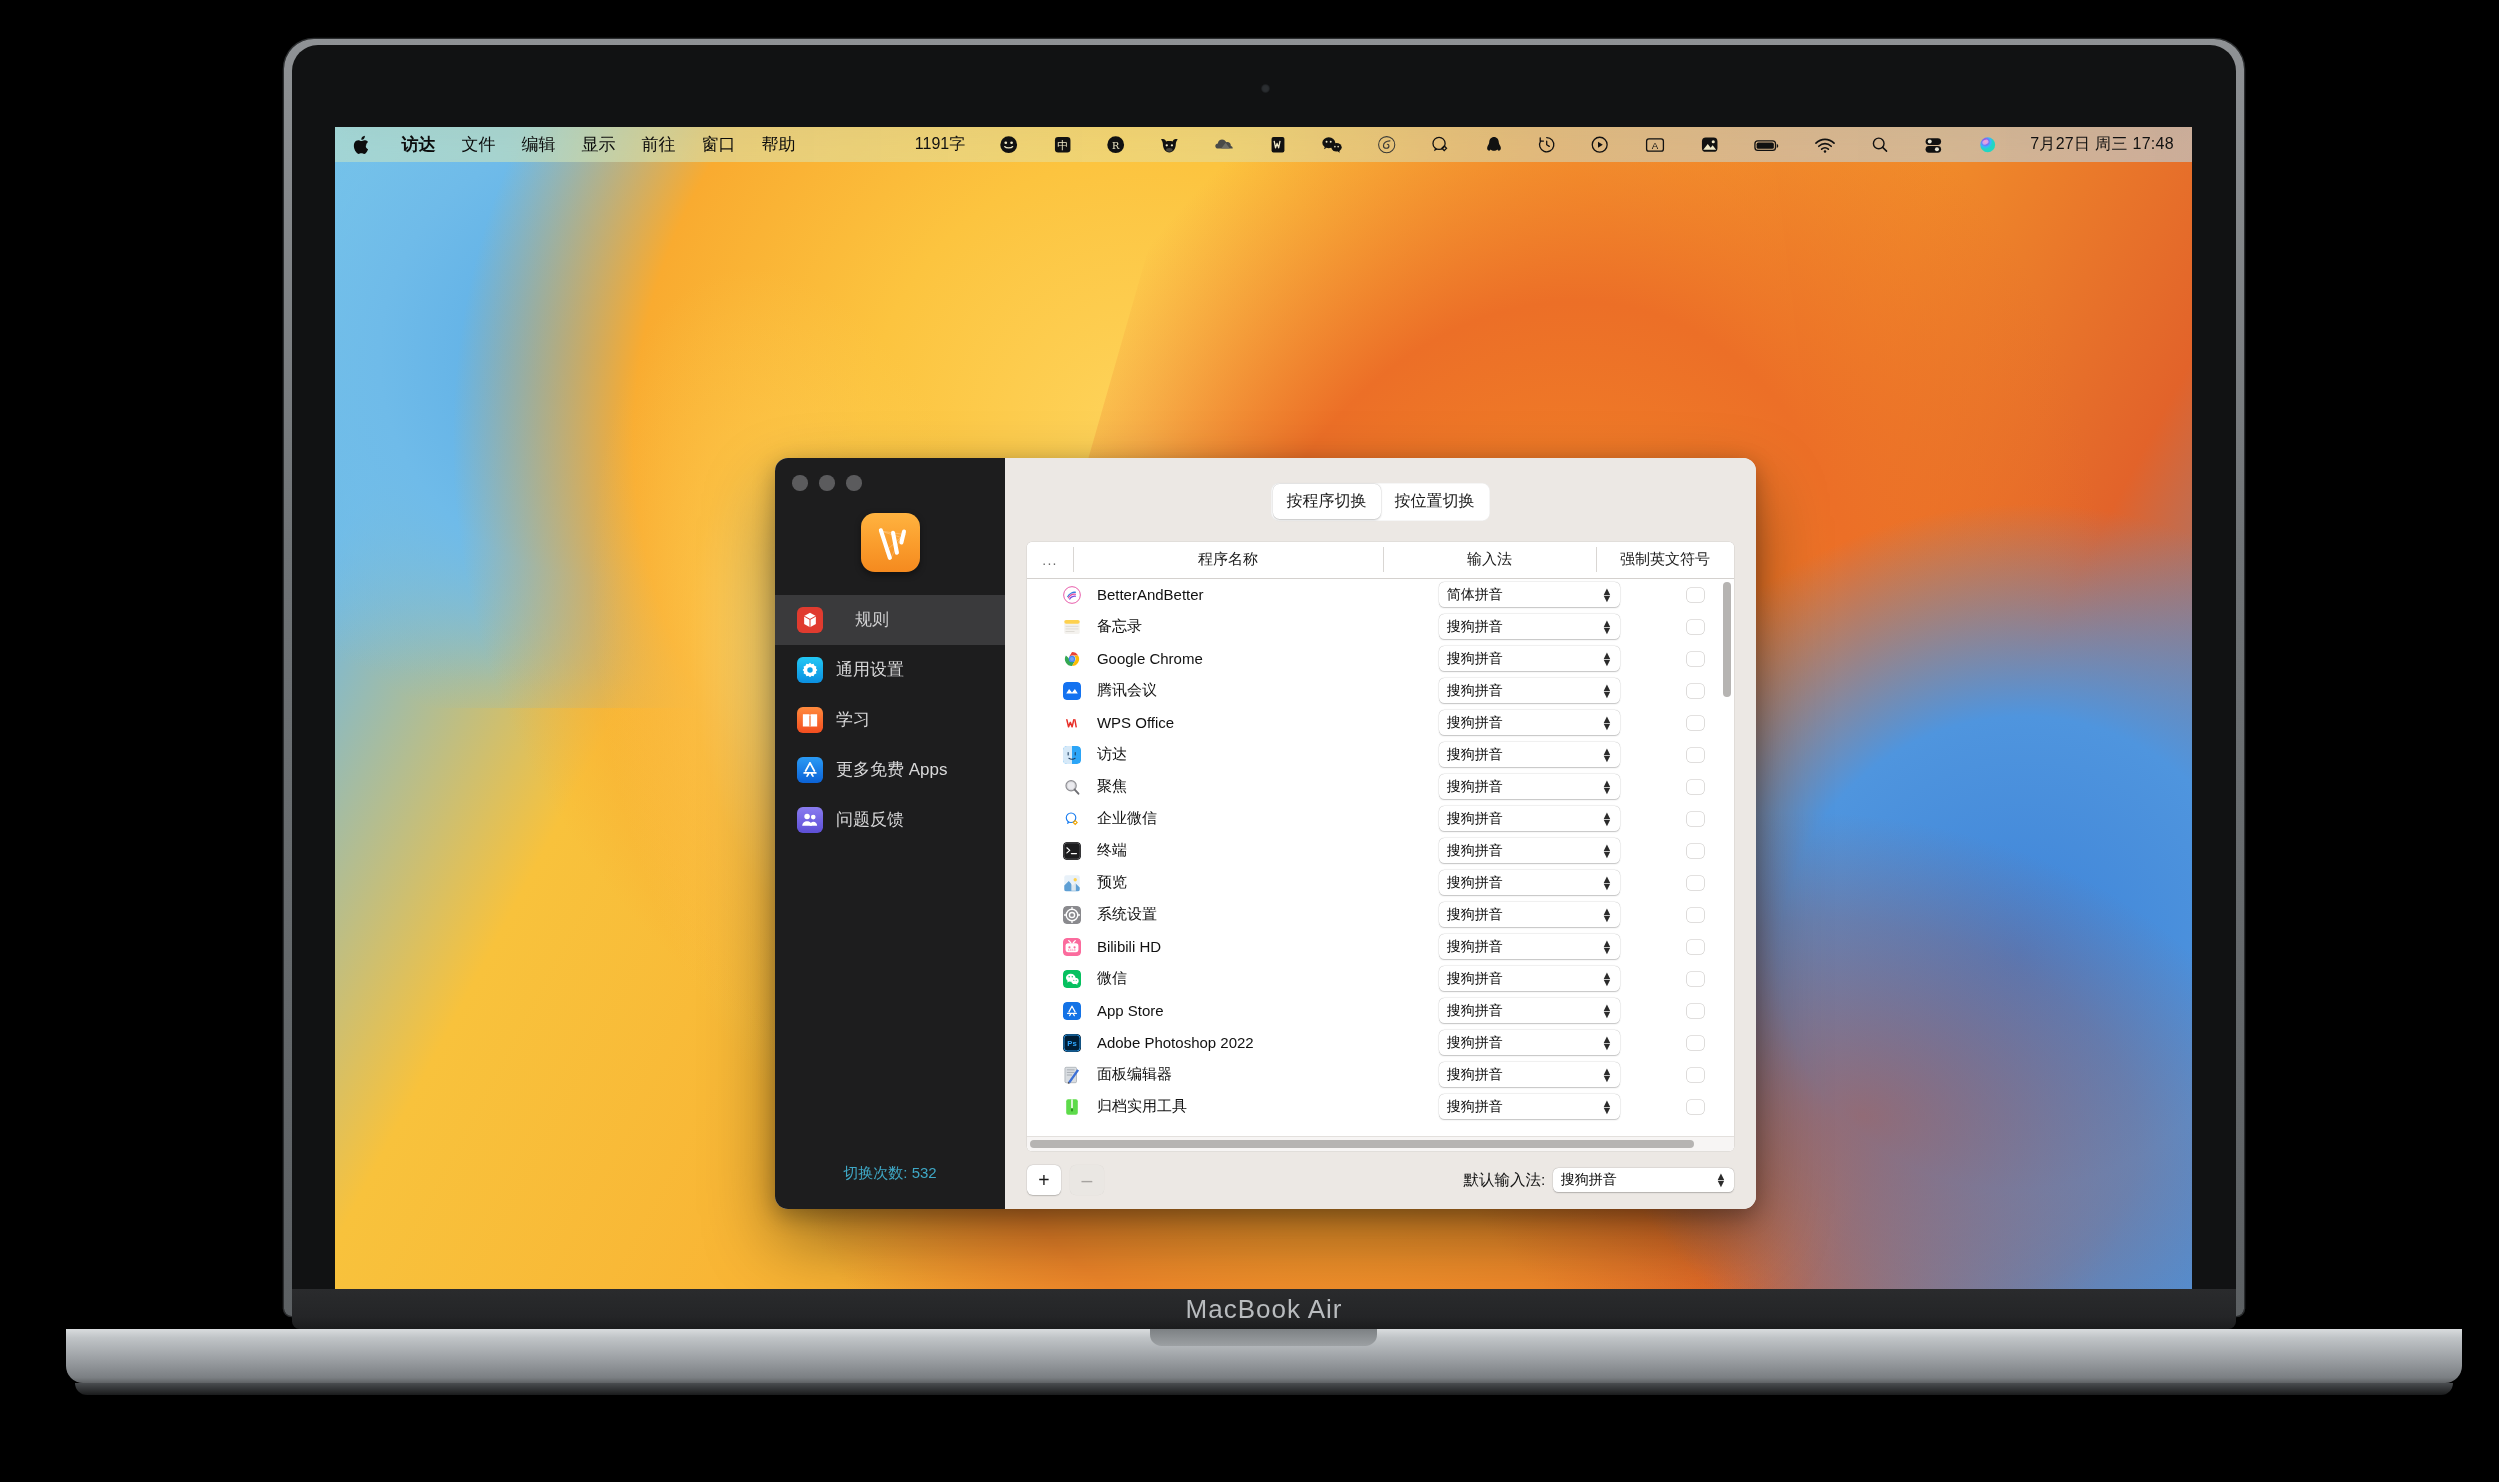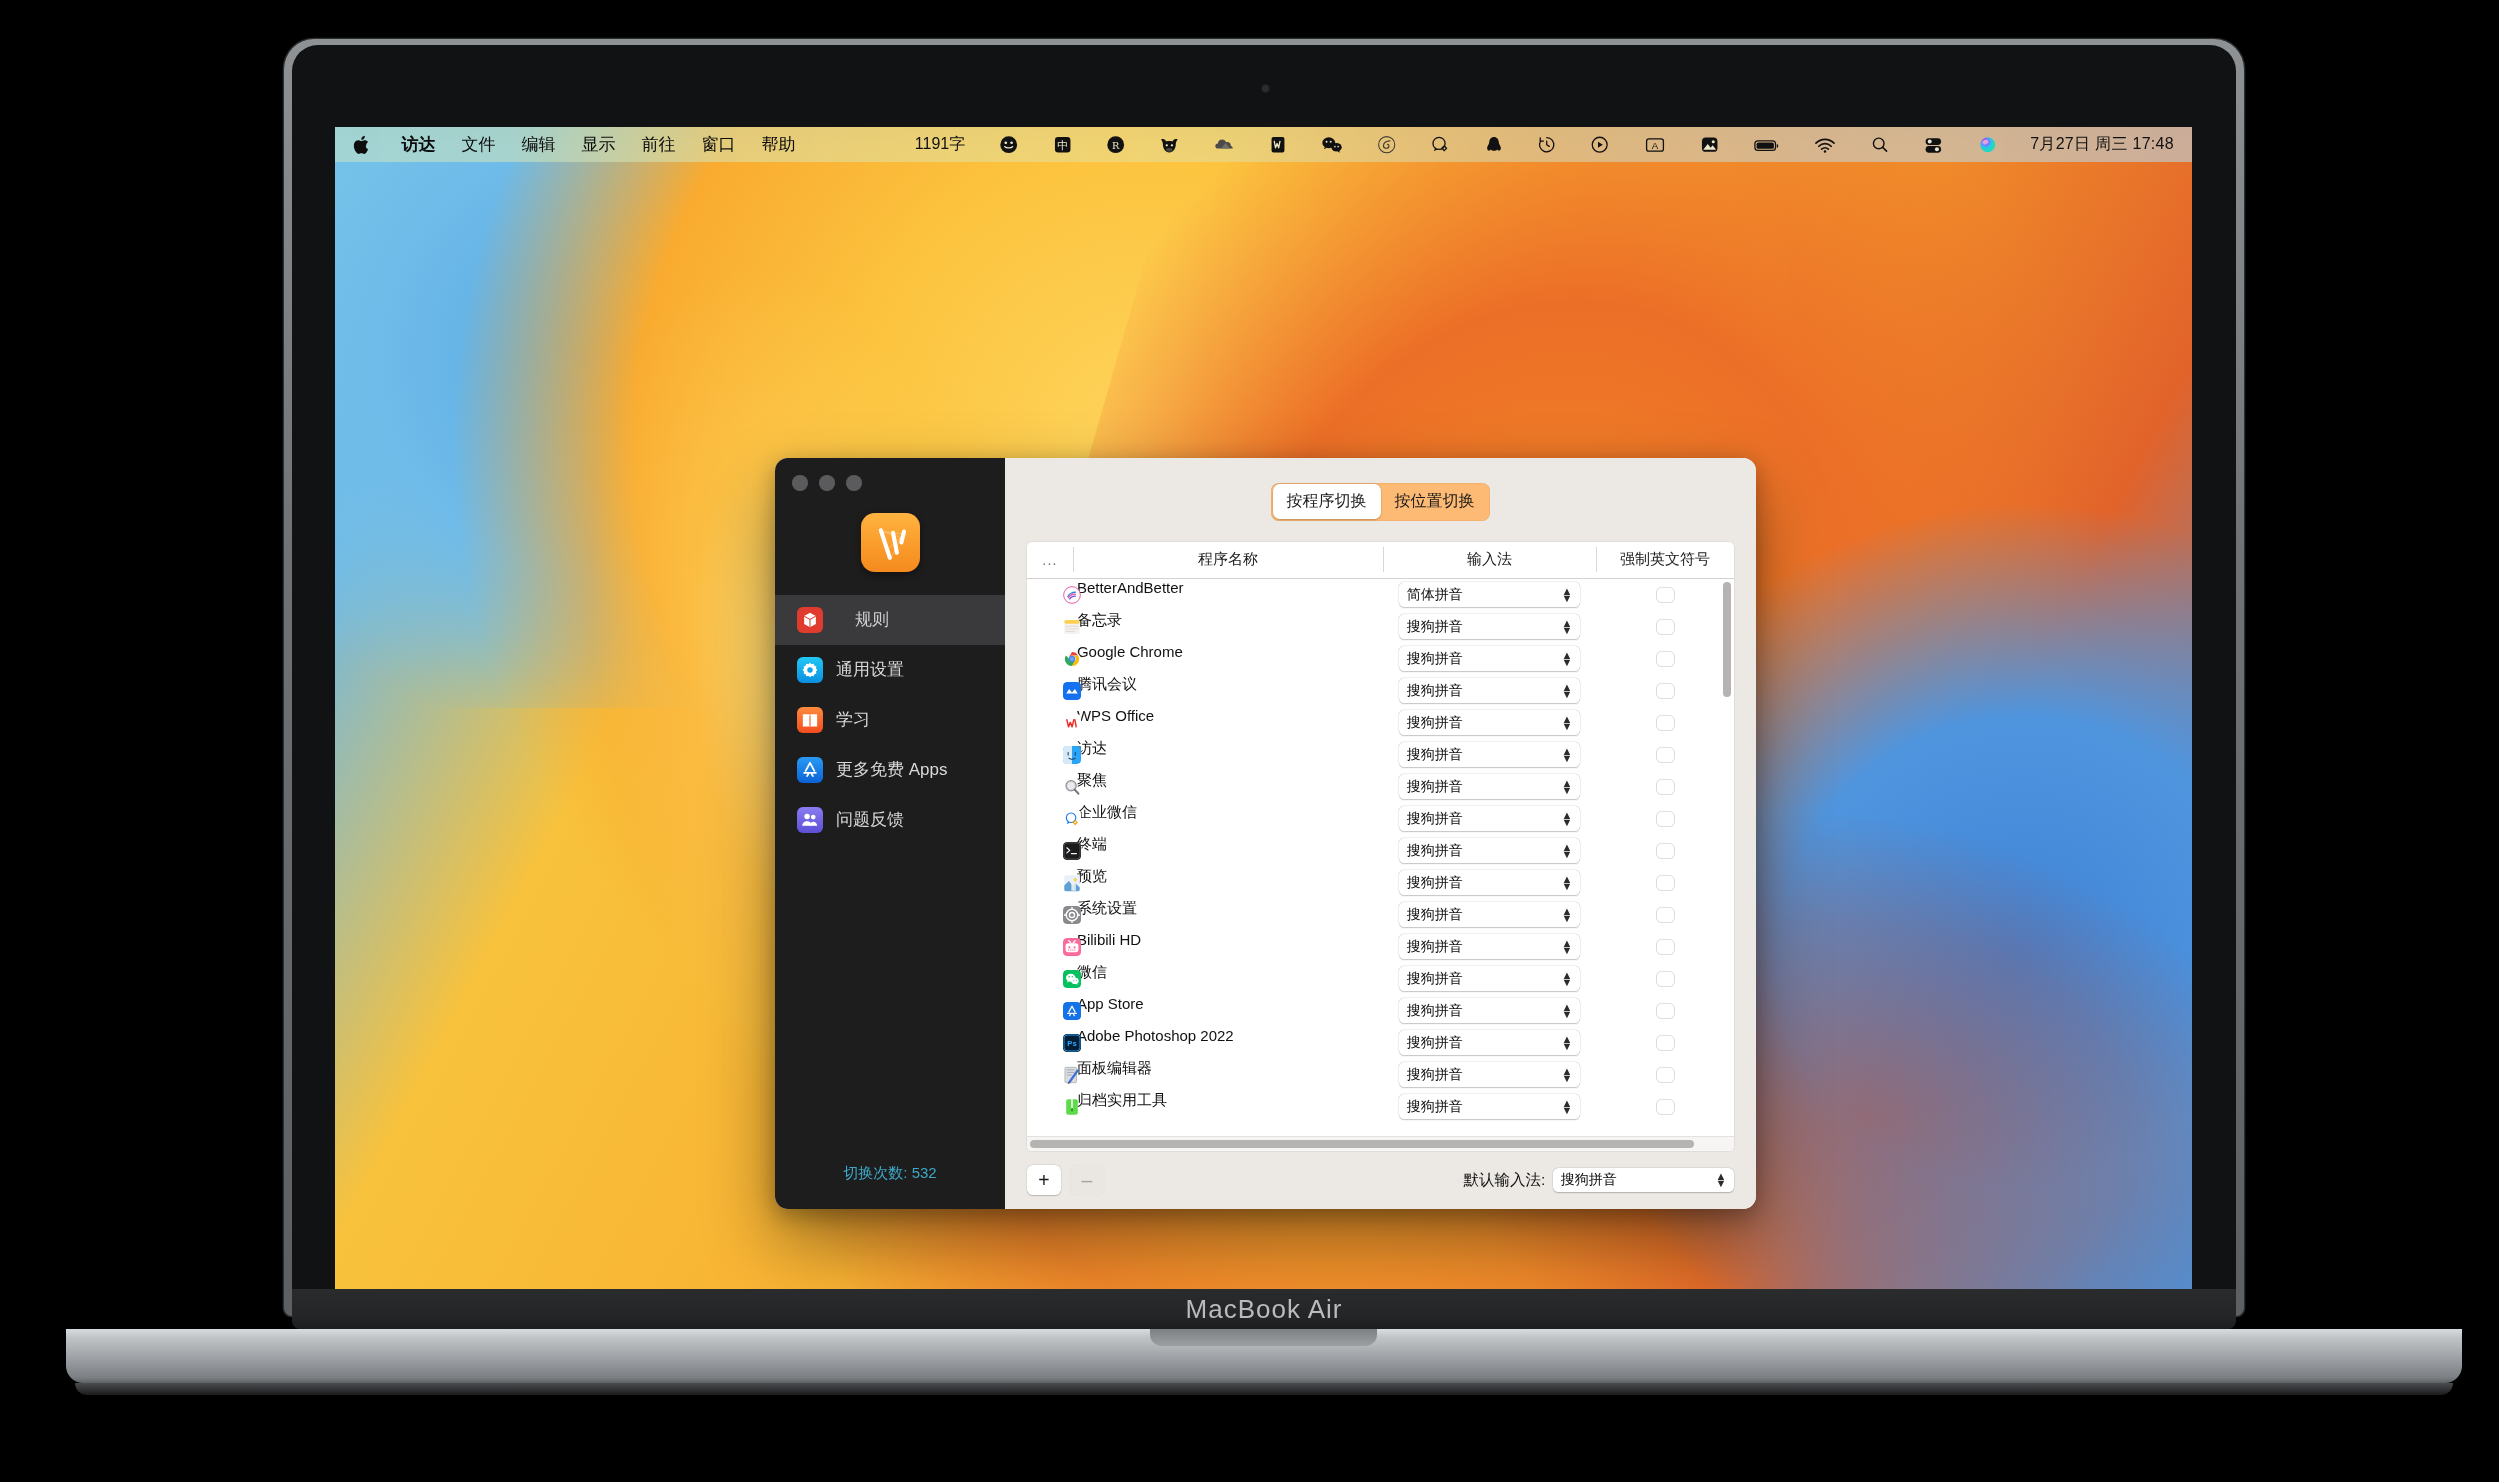--- a/index.html
+++ b/index.html
@@ -175,21 +175,21 @@
 
   
   #content {
     flex: 1; background: #ece8e4; position: relative; display: flex; flex-direction: column;
   }
   #tabbar {
     height: 77px; display: flex; align-items: flex-start; justify-content: center;
     padding-top: 24.5px;
   }
   .segmented {
-    display: inline-flex; background: #fdba74; border-radius: 7.7px; padding: 1.9px;
+    display: inline-flex; background: #ffffff; border-radius: 7.7px; padding: 1.9px;
     box-shadow: inset 0 0 0 0.6px rgba(0,0,0,.07);
   }
   .seg {
     font-size: 16px; padding: 7px 14px; border-radius: 6.5px; color: #1b1b1b;
     white-space: nowrap; cursor: default;
   }
   .seg.active {
     background: #fff; box-shadow: 0 0.6px 1.9px rgba(0,0,0,.22), 0 0 0 0.3px rgba(0,0,0,.08);
   }
   #table-wrap {
@@ -206,21 +206,21 @@
   .th { display: flex; align-items: center; justify-content: center; height: 100%; position: relative; }
   .th + .th::before {
     content: ""; position: absolute; left: 0; top: 5.8px; bottom: 5.8px; width: 0.6px; background: #d9d6d3;
   }
   .th-dots { width: 46px; color: #6a6a6a; letter-spacing: 1.3px; font-size: 14px; }
   .th-name { width: 310px; }
   .th-ime { width: 213px; }
   .th-force { flex: 1; }
   #tbody { flex: 1; overflow: hidden; position: relative; background: #fff; }
   .row {
-    display: flex; height: 32px; font-size: 15px; color: #111;
+    display: flex; align-items: center; height: 32px; font-size: 15px; color: #111; gap: 20px;
   }
   .cell-icon { width: 46px; display: flex; align-items: center; justify-content: center; padding-left: 44px; }
   .app-ic { width: 18px; height: 18px; border-radius: 3.9px; position: relative; overflow: hidden; flex-shrink: 0; }
   .cell-name { width: 310px; padding-left: 3.9px; white-space: nowrap; overflow: hidden; }
   .cell-ime { width: 213px; display: flex; align-items: center; justify-content: center; }
   .popup {
     width: 181px; height: 24.5px; background: #fff; border-radius: 5.2px;
     box-shadow: 0 0.6px 1.3px rgba(0,0,0,.22), 0 0 0 0.3px rgba(0,0,0,.12);
     display: flex; align-items: center; padding: 0 7.7px;
     font-size: 14px; color: #0d0d0d; position: relative;

